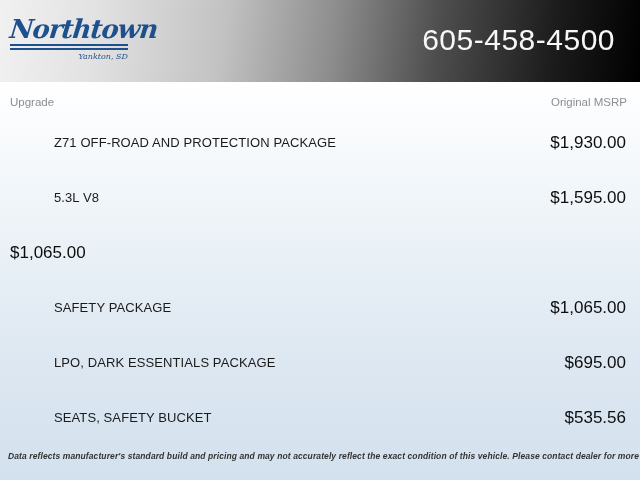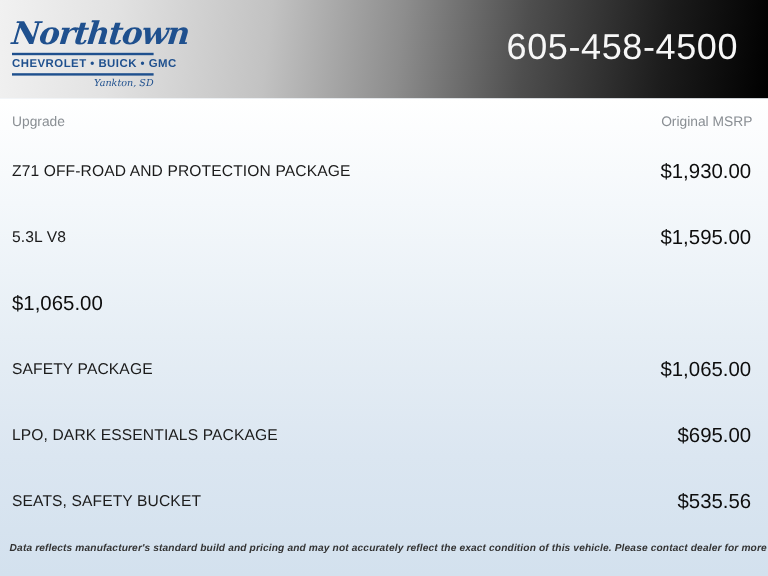--- a/index.html
+++ b/index.html
@@ -57,21 +57,21 @@
     display:flex;justify-content:space-between;align-items:flex-start;
     padding:14px 13px 0 10px;height:19px;
     font-size:11.5px;color:#8a8f94;gap:20px;
   }
   .row{
     height:55px;display:flex;align-items:center;justify-content:space-between;
     padding:0 14px 0 10px;
   }
   .row-label{
     font-size:13px;color:#1b1b1b;letter-spacing:0.1px;
-    white-space:nowrap;overflow:hidden;
+    white-space:nowrap;overflow:hidden;margin-left:44px;
   }
   .row-price{
     font-size:17px;font-weight:normal;color:#0d0d0d;
     white-space:nowrap;
   }
   .disclaimer{
     padding:6px 10px 0 8px;
     font-size:8.5px;font-style:italic;font-weight:bold;
     color:#333333;letter-spacing:0.1px;
     white-space:nowrap;
@@ -79,21 +79,20 @@
 </style>
 </head>
 <body>
 
 <div class="page">
 
   <div class="header">
     <div class="logo">
       <div class="logo-script">Northtown</div>
       <div class="logo-rule"></div>
-      <div class="logo-brands">CHEVROLET • BUICK • GMC</div>
       <div class="logo-rule"></div>
       <div class="logo-location">Yankton, SD</div>
     </div>
     <div class="phone">605-458-4500</div>
   </div>
 
   <div class="content">
 
     <div class="cols">
       <span>Upgrade</span>

